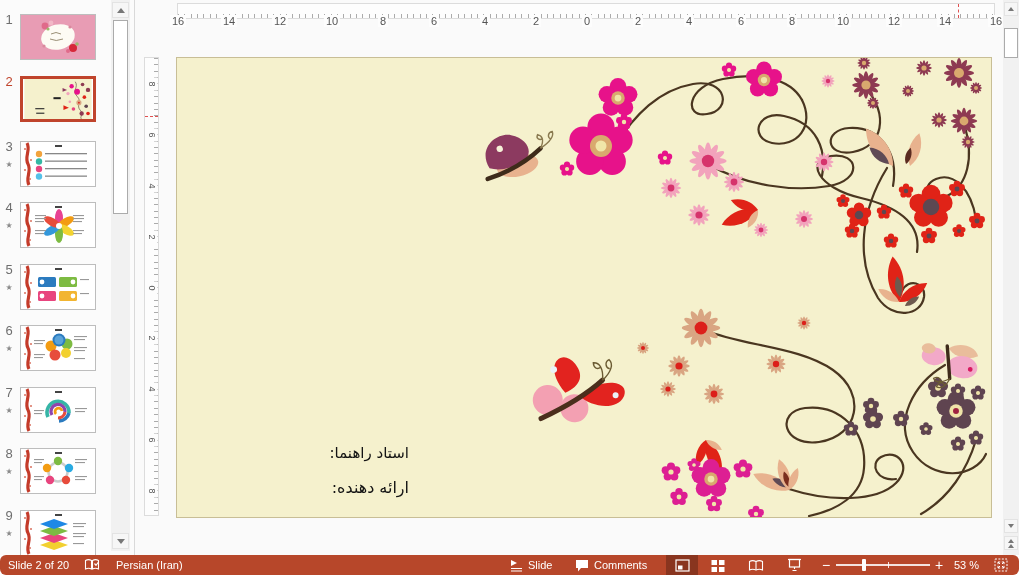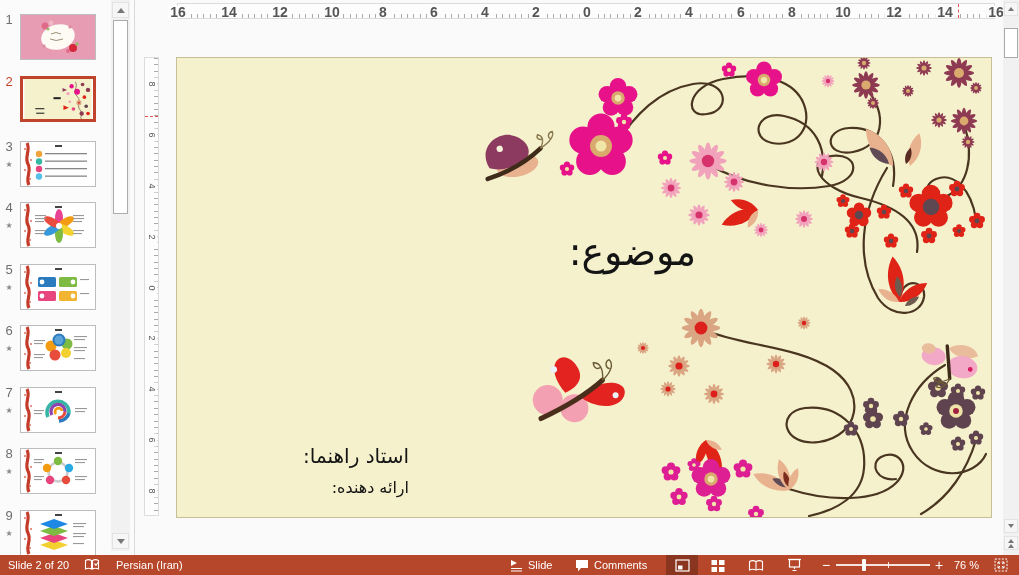--- a/index.html
+++ b/index.html
@@ -27,43 +27,43 @@
   .tri-up.sm{border-left-width:3px;border-right-width:3px;border-bottom-width:4px;}
   .tri-down.sm{border-left-width:3px;border-right-width:3px;border-top-width:4px;}
 
   
   #workspace{position:absolute;left:135px;top:0;width:868px;height:555px;background:#FAFAFA;}
 
   
   #hruler{position:absolute;left:42px;top:3px;width:818px;height:16px;background:#FDFDFD;border:1px solid #DCDCDC;box-sizing:border-box;
     background-image:repeating-linear-gradient(to right,#ABABAB 0 1px,transparent 1px 6.36px);
     background-size:100% 4px;background-position:0 10px;background-repeat:no-repeat;}
-  .tick-h{position:absolute;top:2px;font-size:14px;color:#555;transform:translateX(-50%);background:#FDFDFD;padding:0 2px;line-height:12px;font-weight:bold;}
+  .tick-h{position:absolute;top:11px;font-size:11px;color:#555;transform:translateX(-50%);background:#FDFDFD;padding:0 2px;line-height:12px;}
   #hruler-marker{position:absolute;left:780px;top:0;height:14px;border-left:1px dashed #E05050;}
   #vruler{position:absolute;left:9px;top:57px;width:15px;height:459px;background:#FDFDFD;border:1px solid #DCDCDC;box-sizing:border-box;
     background-image:repeating-linear-gradient(to bottom,#ABABAB 0 1px,transparent 1px 6.36px);
     background-size:4px 100%;background-position:9px 0;background-repeat:no-repeat;}
   .tick-v{position:absolute;left:0px;font-size:9px;color:#555;transform:rotate(90deg);background:#FDFDFD;line-height:12px;width:13px;text-align:center;}
   #vruler-marker{position:absolute;top:58px;left:0;width:13px;border-top:1px dashed #E05050;}
 
   
   #slide-canvas{position:absolute;left:41px;top:57px;width:814px;height:459px;background:#F5F1CD;border:1px solid #C8BE96;box-sizing:content-box;}
   #floral{position:absolute;left:0;top:0;}
   .slide-text{position:absolute;direction:rtl;color:#141414;font-family:"DejaVu Sans",sans-serif;white-space:nowrap;}
   #slide-title{top:168px;right:295px;font-size:38px;line-height:52px;}
-  #slide-line1{top:386px;right:582px;font-size:20px;}
+  #slide-line1{top:386px;right:582px;font-size:15px;}
   #slide-line2{top:420px;right:582px;font-size:16px;}
 
   
   #main-sb{left:1003px;top:0;width:16px;height:555px;}
   #main-sb .sb-btn{width:14px;height:14px;}
   .dbl{display:flex;flex-direction:column;gap:1px;align-items:center;}
 
   
-  #status-bar{position:absolute;left:0;top:555px;width:1019px;height:20px;background:#B7472A;color:#FFF;font-size:11px;}
+  #status-bar{position:absolute;left:0;top:555px;width:1019px;height:20px;background:#B7472A;color:#FFF;font-size:11px;border-radius:6px;}
   .sb-item{position:absolute;top:0;height:20px;display:flex;align-items:center;color:#FFF;}
   .view-btn{position:absolute;top:0;height:20px;width:32px;display:flex;align-items:center;justify-content:center;}
   .view-btn.active{background:rgba(0,0,0,0.25);}
   .zoom-track{position:absolute;top:9px;height:2px;background:rgba(255,255,255,0.85);}
   .zoom-tick{position:absolute;top:7px;width:1px;height:6px;background:rgba(255,255,255,0.85);}
   .zoom-thumb{position:absolute;top:4px;width:4px;height:12px;background:#FFF;border-radius:1px;}
 </style>
 </head>
 <body>
 <div id="app">
@@ -714,21 +714,20 @@
           <path d="M0 -14 C 10 -22 26 -20 30 -10 C 20 -4 6 -6 0 -14 Z" fill="#E9BD9B"></path>
           <ellipse cx="16" cy="3" rx="15" ry="11" fill="#F2A9C8"></ellipse>
           <ellipse cx="-14" cy="-4" rx="12" ry="9" fill="#F2A9C8"></ellipse>
           <ellipse cx="-20" cy="-11" rx="7" ry="5" fill="#E9BD9B"></ellipse>
           <circle cx="24" cy="4" r="2.4" fill="#D81B60"></circle>
           <path d="M-2 -16 L 5 16" stroke="#3E2B1A" stroke-width="3.4" stroke-linecap="round"></path>
           <path d="M5 16 c -8 6 -14 6 -16 2 c 4 -3 7 -1 7 2 M5 16 c -2 8 -8 12 -12 10 c 1 -5 5 -6 8 -3" stroke="#6B5B33" stroke-width="1.3" fill="none"></path>
         </g>
       </svg>
 
-      <div id="slide-title" class="slide-text">موضوع:</div>
       <div id="slide-line1" class="slide-text">استاد راهنما:</div>
       <div id="slide-line2" class="slide-text">ارائه دهنده:</div>
     </div>
   </div>
 
   <div id="main-sb" class="sb-track-v">
     <div class="sb-btn" style="top:2px;left:1px">
         <div class="tri-up sm"></div>
       </div>
     <div class="sb-thumb" style="top:28px;height:30px;left:1px;width:14px"></div>
@@ -797,21 +796,21 @@
         <rect x="2.5" y="1.5" width="10" height="7.5" fill="none" stroke="#FFF" stroke-width="1.2"></rect>
         <path d="M7.5 9 v2 M5.5 12.5 h4" stroke="#FFF" stroke-width="1.1"></path>
       </svg>
     </span>
 
     <span class="sb-item" style="left:822px;font-size:14px">−</span>
     <div class="zoom-track" style="left:836px;width:94px"></div>
     <div class="zoom-tick" style="left:888px"></div>
     <div class="zoom-thumb" style="left:862px"></div>
     <span class="sb-item" style="left:935px;font-size:14px">+</span>
-    <span class="sb-item" style="left:954px">76 %</span>
+    <span class="sb-item" style="left:954px">53 %</span>
 
     <span class="sb-item" style="left:994px">
       <svg width="14" height="14" viewBox="0 0 14 14">
         <rect x="1" y="1" width="12" height="12" fill="none" stroke="#FFF" stroke-width="1" stroke-dasharray="2 1.4"></rect>
         <path d="M4 4 L6 6 M4 4 h2.2 M4 4 v2.2 M10 4 L8 6 M10 4 h-2.2 M10 4 v2.2 M4 10 L6 8 M4 10 h2.2 M4 10 v-2.2 M10 10 L8 8 M10 10 h-2.2 M10 10 v-2.2" stroke="#FFF" stroke-width="1"></path>
       </svg>
     </span>
   </div>
 
 </div>

